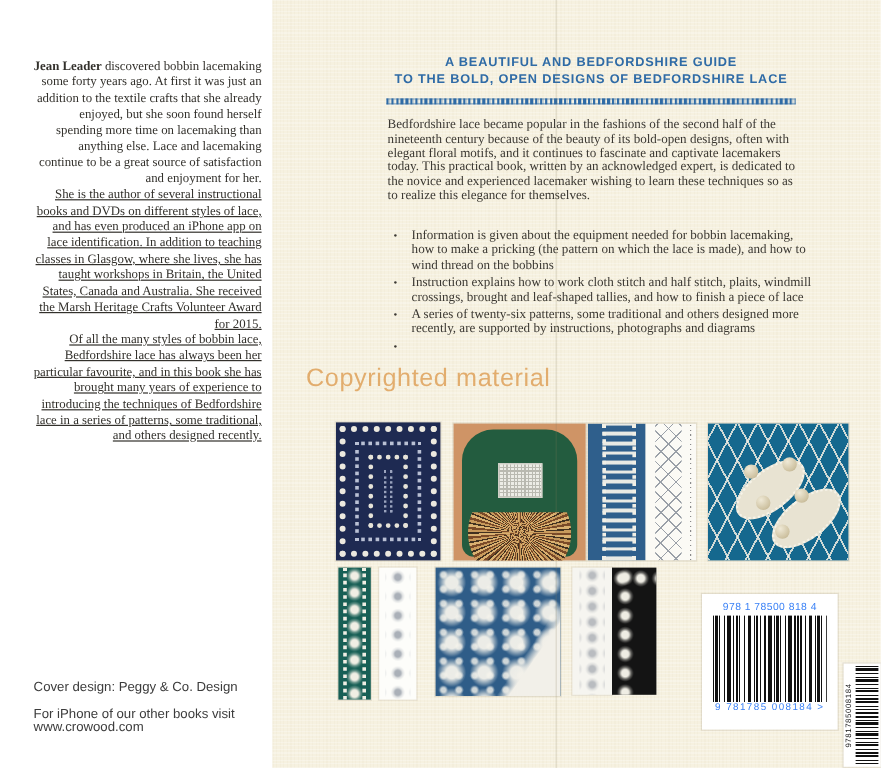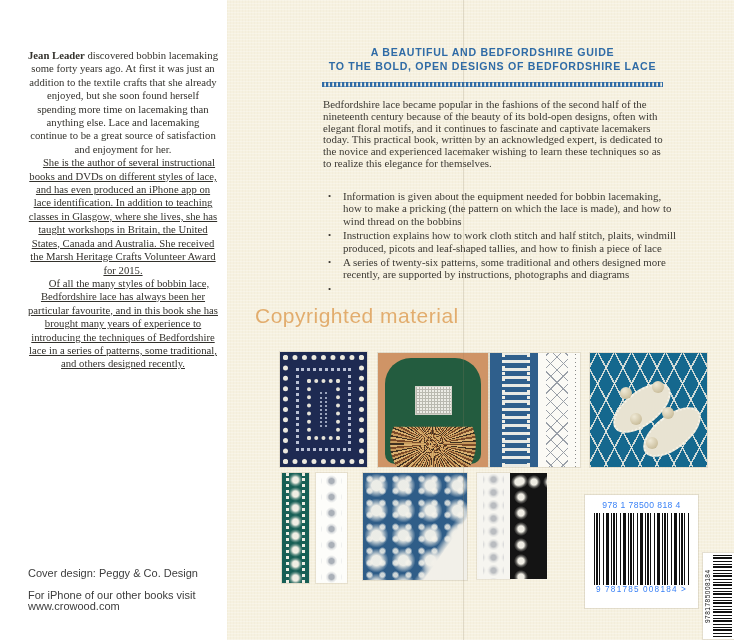--- a/index.html
+++ b/index.html
@@ -21,21 +21,21 @@
   }
   .spine-fold{
     position:absolute;left:463px;top:0;width:1px;height:640px;
     background:rgba(140,128,96,0.22);
   }
 
   
   .bio{
     position:absolute;left:28px;top:49px;width:190px;
     font-size:10.7px;line-height:13.4px;color:#33312c;
-    text-align:center;
+    text-align:right;
   }
   .bio p{margin:0;}
   .bio p + p{text-indent:12px;text-decoration:underline;}
   .credits{
     position:absolute;left:28px;width:180px;
     font-family:"Liberation Sans", sans-serif;
     font-size:11px;line-height:11px;color:#3c3c3c;
   }
   .credits.design{top:568px;}
   .credits.books{top:590px;}
@@ -210,21 +210,21 @@
   <div class="headline">
     <div>A BEAUTIFUL AND BEDFORDSHIRE GUIDE</div>
     <div>TO THE BOLD, OPEN DESIGNS OF BEDFORDSHIRE LACE</div>
   </div>
   <div class="headline-rule"></div>
 
   <div class="intro">Bedfordshire lace became popular in the fashions of the second half of the nineteenth century because of the beauty of its bold-open designs, often with elegant floral motifs, and it continues to fascinate and captivate lacemakers today. This practical book, written by an acknowledged expert, is dedicated to the novice and experienced lacemaker wishing to learn these techniques so as to realize this elegance for themselves.</div>
 
   <ul class="bullets">
     <li><span class="bullet-dot">•</span><span>Information is given about the equipment needed for bobbin lacemaking, how to make a pricking (the pattern on which the lace is made), and how to wind thread on the bobbins</span></li>
-    <li><span class="bullet-dot">•</span><span>Instruction explains how to work cloth stitch and half stitch, plaits, windmill produced, picots and leaf-shaped tallies, and how to finish a piece of lace</span></li>
+    <li><span class="bullet-dot">•</span><span>Instruction explains how to work cloth stitch and half stitch, plaits, windmill crossings, brought and leaf-shaped tallies, and how to finish a piece of lace</span></li>
     <li><span class="bullet-dot">•</span><span>A series of twenty-six patterns, some traditional and others designed more recently, are supported by instructions, photographs and diagrams</span></li>
     <li><span class="bullet-dot">•</span></li>
   </ul>
 
   <div class="watermark">Copyrighted material</div>
 
   <div class="photo p1">
     <div class="f1"></div>
     <div class="f2"></div>
     <div class="f3"></div>

